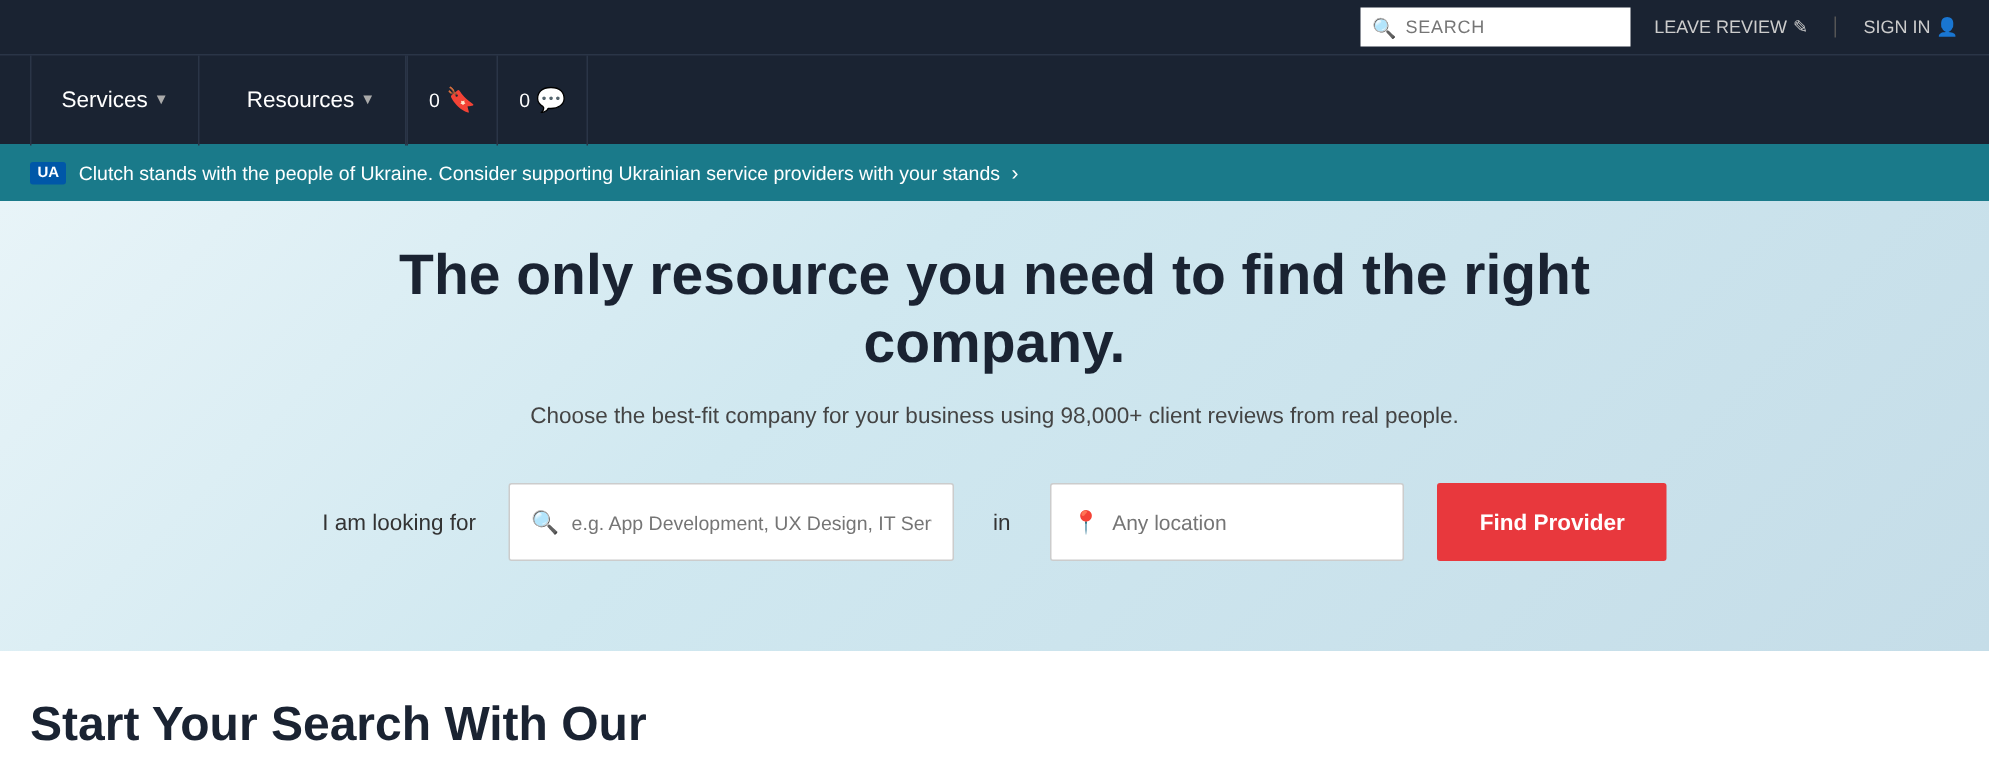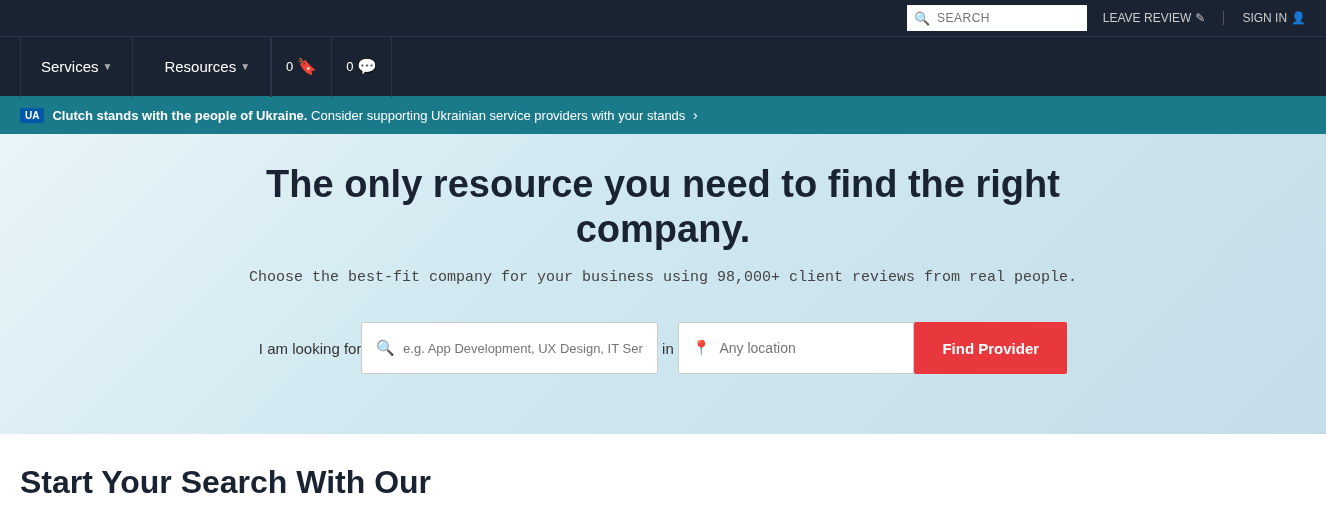--- a/index.html
+++ b/index.html
@@ -149,21 +149,21 @@
       color: #fff;
       font-size: 10px;
       font-weight: bold;
       padding: 2px 5px;
       border-radius: 2px;
     }
     .ukraine-text {
       font-size: 13px;
       color: #fff;
     }
-    .ukraine-text strong { font-weight: 700; margin-top: 38px; }
+    .ukraine-text strong { font-weight: 400; margin-top: 38px; }
     .ukraine-arrow {
       color: #fff;
       font-size: 14px;
       margin-left: 4px;
       cursor: pointer;
     }
 
     
     .hero {
       background: linear-gradient(135deg, #e8f4f8 0%, #d0e8f0 40%, #c5dde8 100%);
@@ -180,26 +180,25 @@
       font-weight: 800;
       color: #1a2332;
       max-width: 800px;
       line-height: 1.2;
       margin-bottom: 16px;
     }
     .hero-subtitle {
       font-size: 15px;
       color: #444;
       margin-bottom: 36px;
-      font-family: Liberation Mono, monospace;
     }
     .search-bar {
       display: flex;
       align-items: center;
-      gap: 0;
+      gap: 22px;
       background: transparent;
     }
     .search-label {
       font-size: 15px;
       color: #333;
       white-space: nowrap;
     }
     .service-input-wrap {
       display: flex;
       align-items: center;

